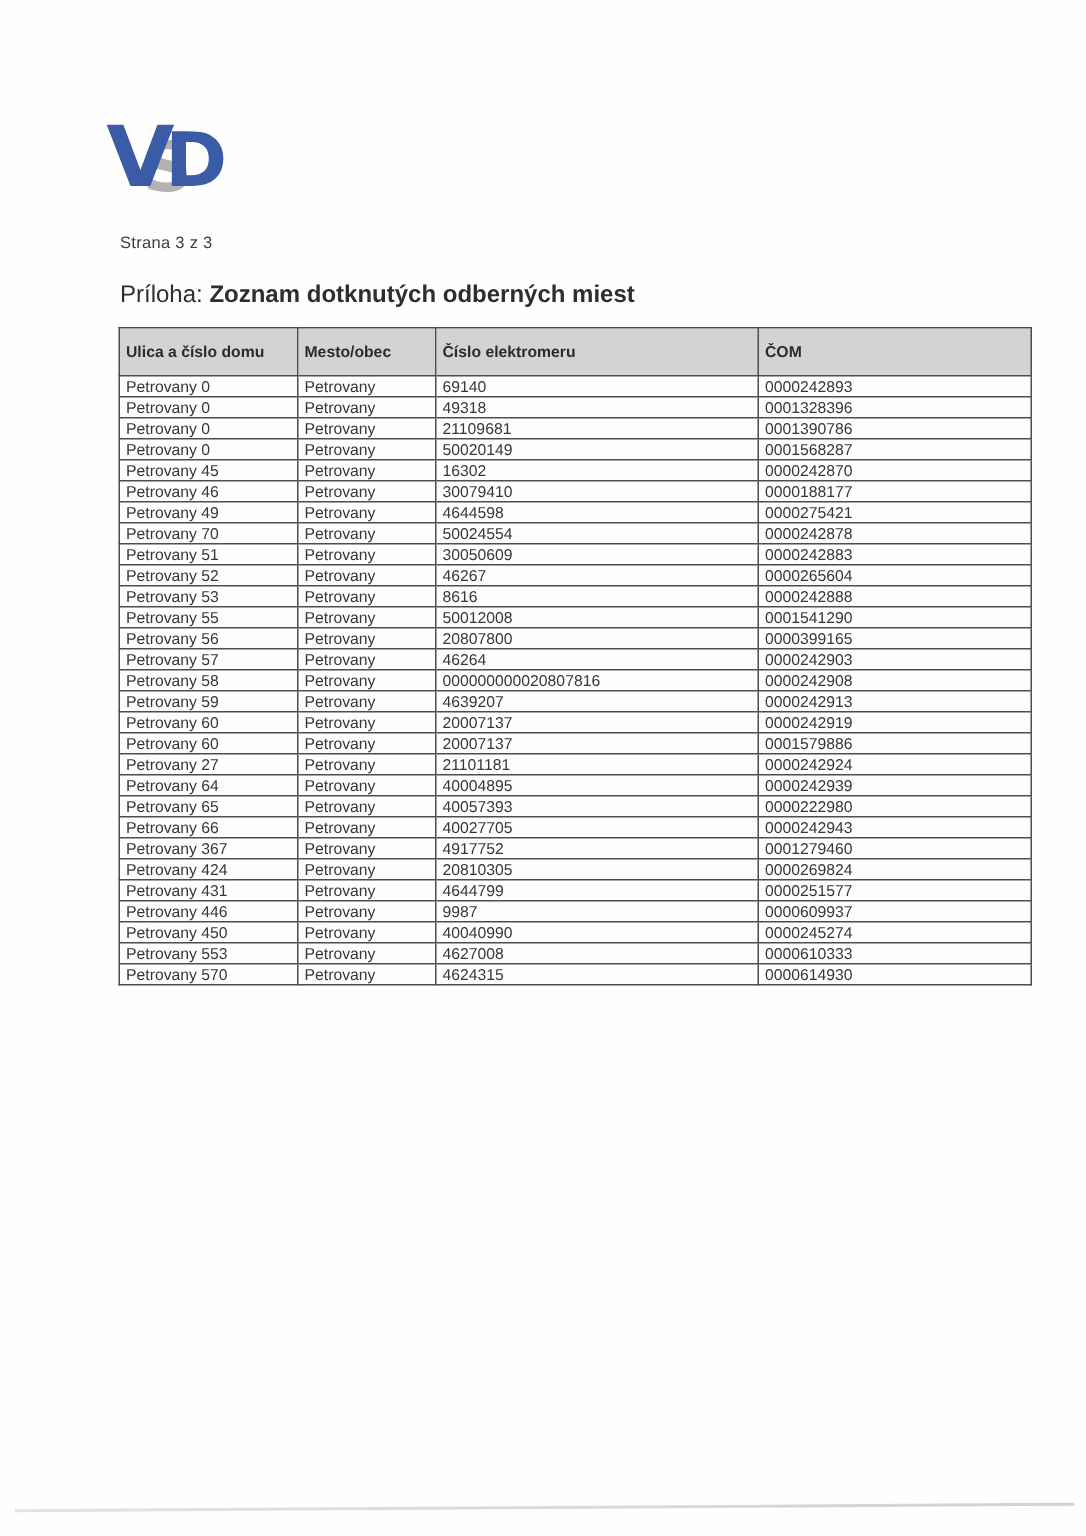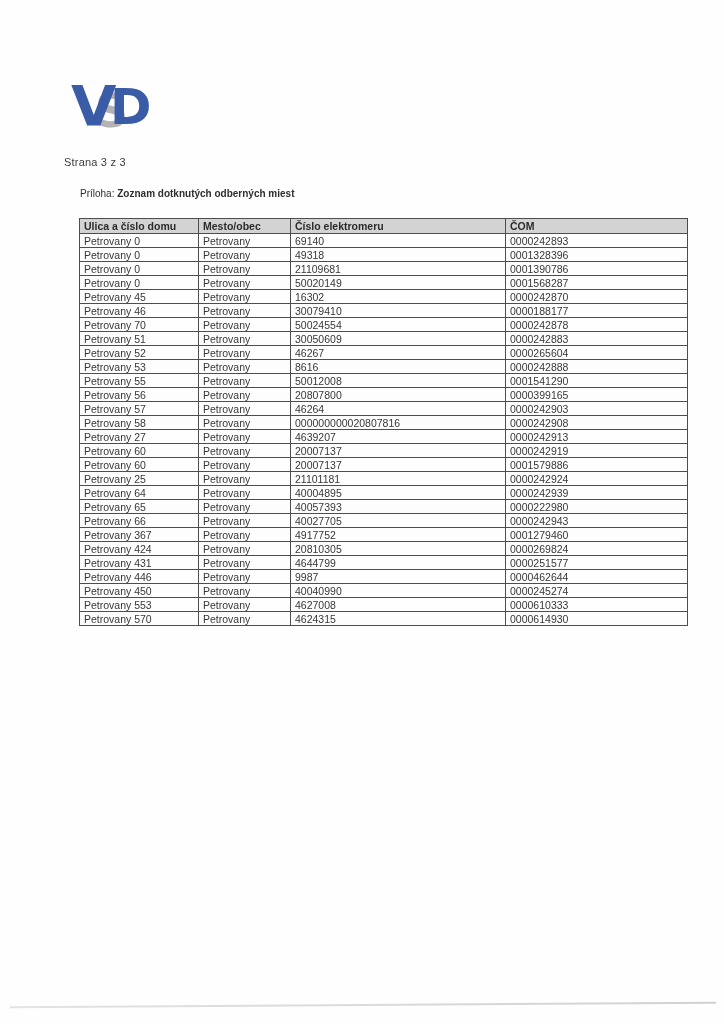--- a/index.html
+++ b/index.html
@@ -43,29 +43,29 @@
   .logo .l-d {
     left: 38px; top: 4px;
     font-size: 50px;
     color: #3a5ca7;
     z-index: 3;
   }
 
   
   .page-indicator {
     position: absolute;
-    left: 64px; top: 156px;
+    left: 80px; top: 156px;
     font-size: 11px;
     color: #3d3d3d;
     letter-spacing: 0.2px;
   }
   .attachment-line {
     position: absolute;
     left: 80px; top: 188px;
-    font-size: 10px;
+    font-size: 16px;
     color: #2e2e2e;
   }
   .attachment-line .bold { font-weight: bold; }
 
   
   .tbl-wrap {
     position: absolute;
     left: 79px; top: 218px;
     width: 609px;
   }
@@ -84,21 +84,21 @@
     color: #373737;
     padding: 0 0 0 4px;
     text-align: left;
     white-space: nowrap;
     overflow: hidden;
     vertical-align: middle;
   }
   th {
     background: #d3d3d3;
     font-weight: bold;
-    height: 15px;
+    height: 32px;
     color: #2b2b2b;
   }
   td { height: 14px; }
   tr:nth-child(even) td { background: #fdfdfd; }
 
   
   .scan-line {
     position: absolute;
     left: 10px; top: 1004px;
     width: 706px; height: 1.5px;
@@ -180,20 +180,26 @@
             <td>0000242870</td>
           </tr>
 
           <tr>
             <td>Petrovany 46</td>
             <td>Petrovany</td>
             <td>30079410</td>
             <td>0000188177</td>
           </tr>
 
+          <tr>
+            <td>Petrovany 49</td>
+            <td>Petrovany</td>
+            <td>4644598</td>
+            <td>0000275421</td>
+          </tr>
 
           <tr>
             <td>Petrovany 70</td>
             <td>Petrovany</td>
             <td>50024554</td>
             <td>0000242878</td>
           </tr>
 
           <tr>
             <td>Petrovany 51</td>
@@ -238,42 +244,42 @@
           </tr>
 
           <tr>
             <td>Petrovany 58</td>
             <td>Petrovany</td>
             <td>000000000020807816</td>
             <td>0000242908</td>
           </tr>
 
           <tr>
-            <td>Petrovany 27</td>
+            <td>Petrovany 59</td>
             <td>Petrovany</td>
             <td>4639207</td>
             <td>0000242913</td>
           </tr>
 
           <tr>
             <td>Petrovany 60</td>
             <td>Petrovany</td>
             <td>20007137</td>
             <td>0000242919</td>
           </tr>
 
           <tr>
             <td>Petrovany 60</td>
             <td>Petrovany</td>
             <td>20007137</td>
             <td>0001579886</td>
           </tr>
 
           <tr>
-            <td>Petrovany 25</td>
+            <td>Petrovany 27</td>
             <td>Petrovany</td>
             <td>21101181</td>
             <td>0000242924</td>
           </tr>
 
 
 
           <tr>
             <td>Petrovany 64</td>
             <td>Petrovany</td>
@@ -315,21 +321,21 @@
             <td>Petrovany 431</td>
             <td>Petrovany</td>
             <td>4644799</td>
             <td>0000251577</td>
           </tr>
 
           <tr>
             <td>Petrovany 446</td>
             <td>Petrovany</td>
             <td>9987</td>
-            <td>0000462644</td>
+            <td>0000609937</td>
           </tr>
 
           <tr>
             <td>Petrovany 450</td>
             <td>Petrovany</td>
             <td>40040990</td>
             <td>0000245274</td>
           </tr>
 
           <tr>

